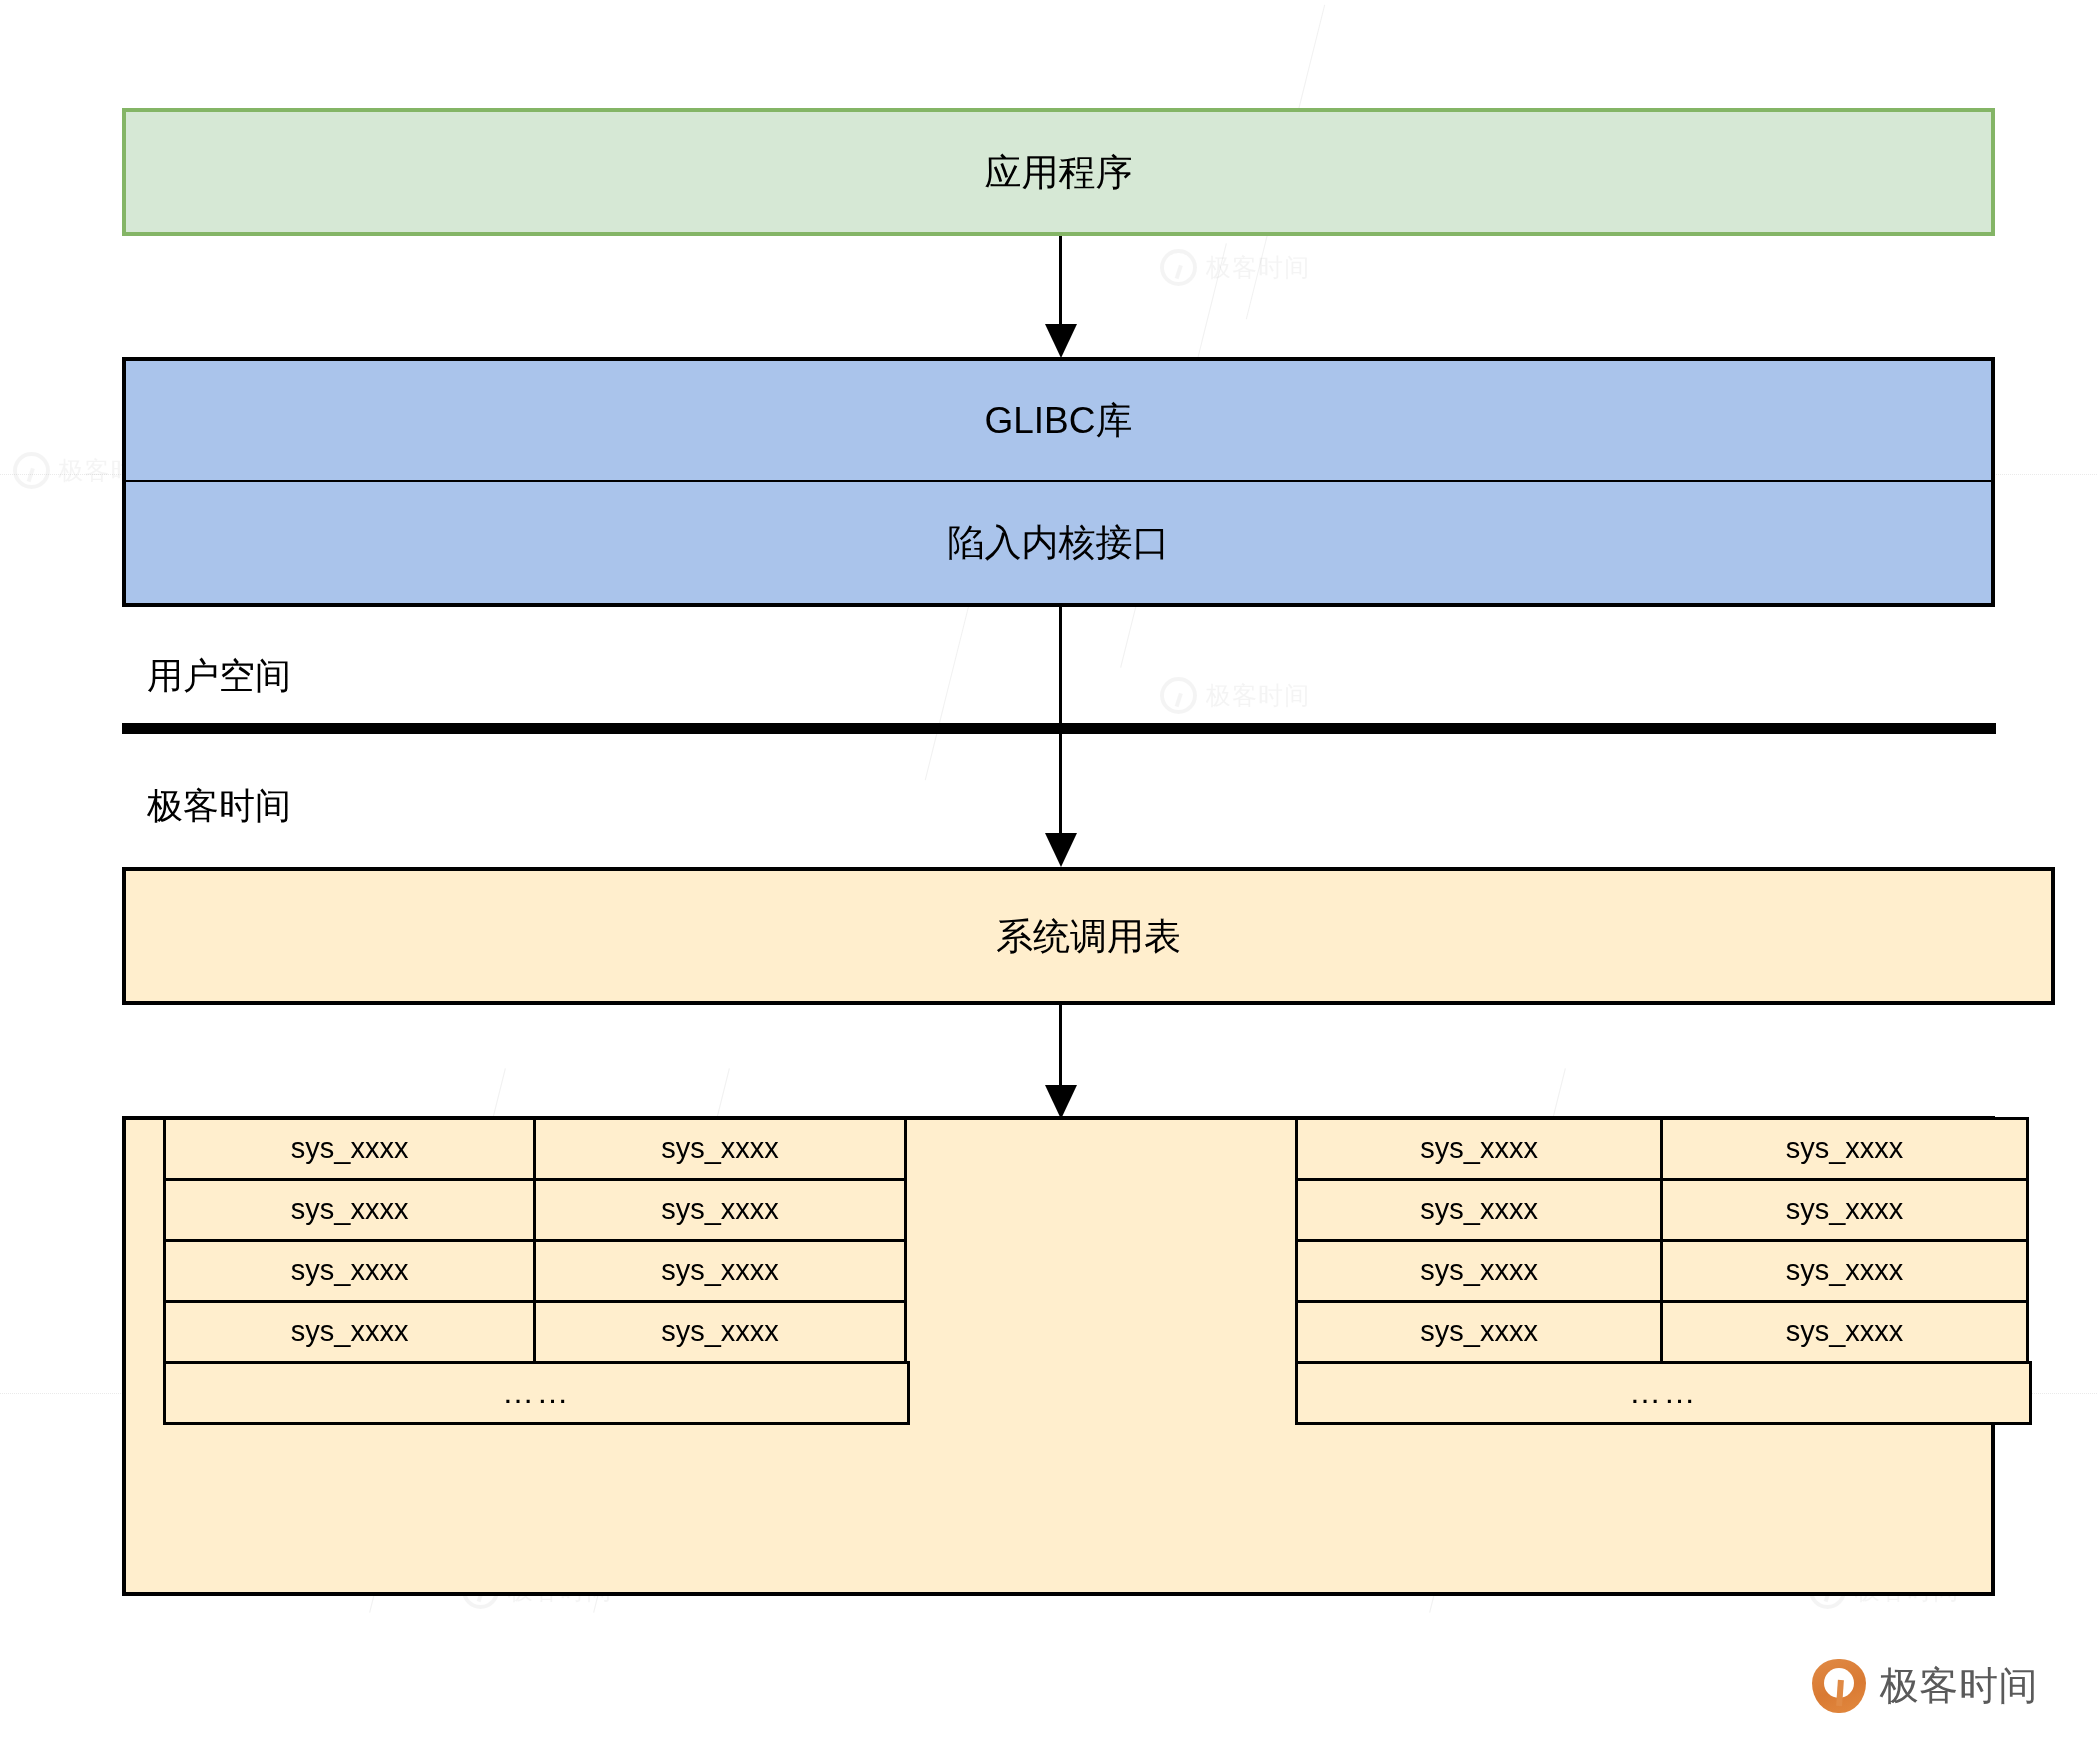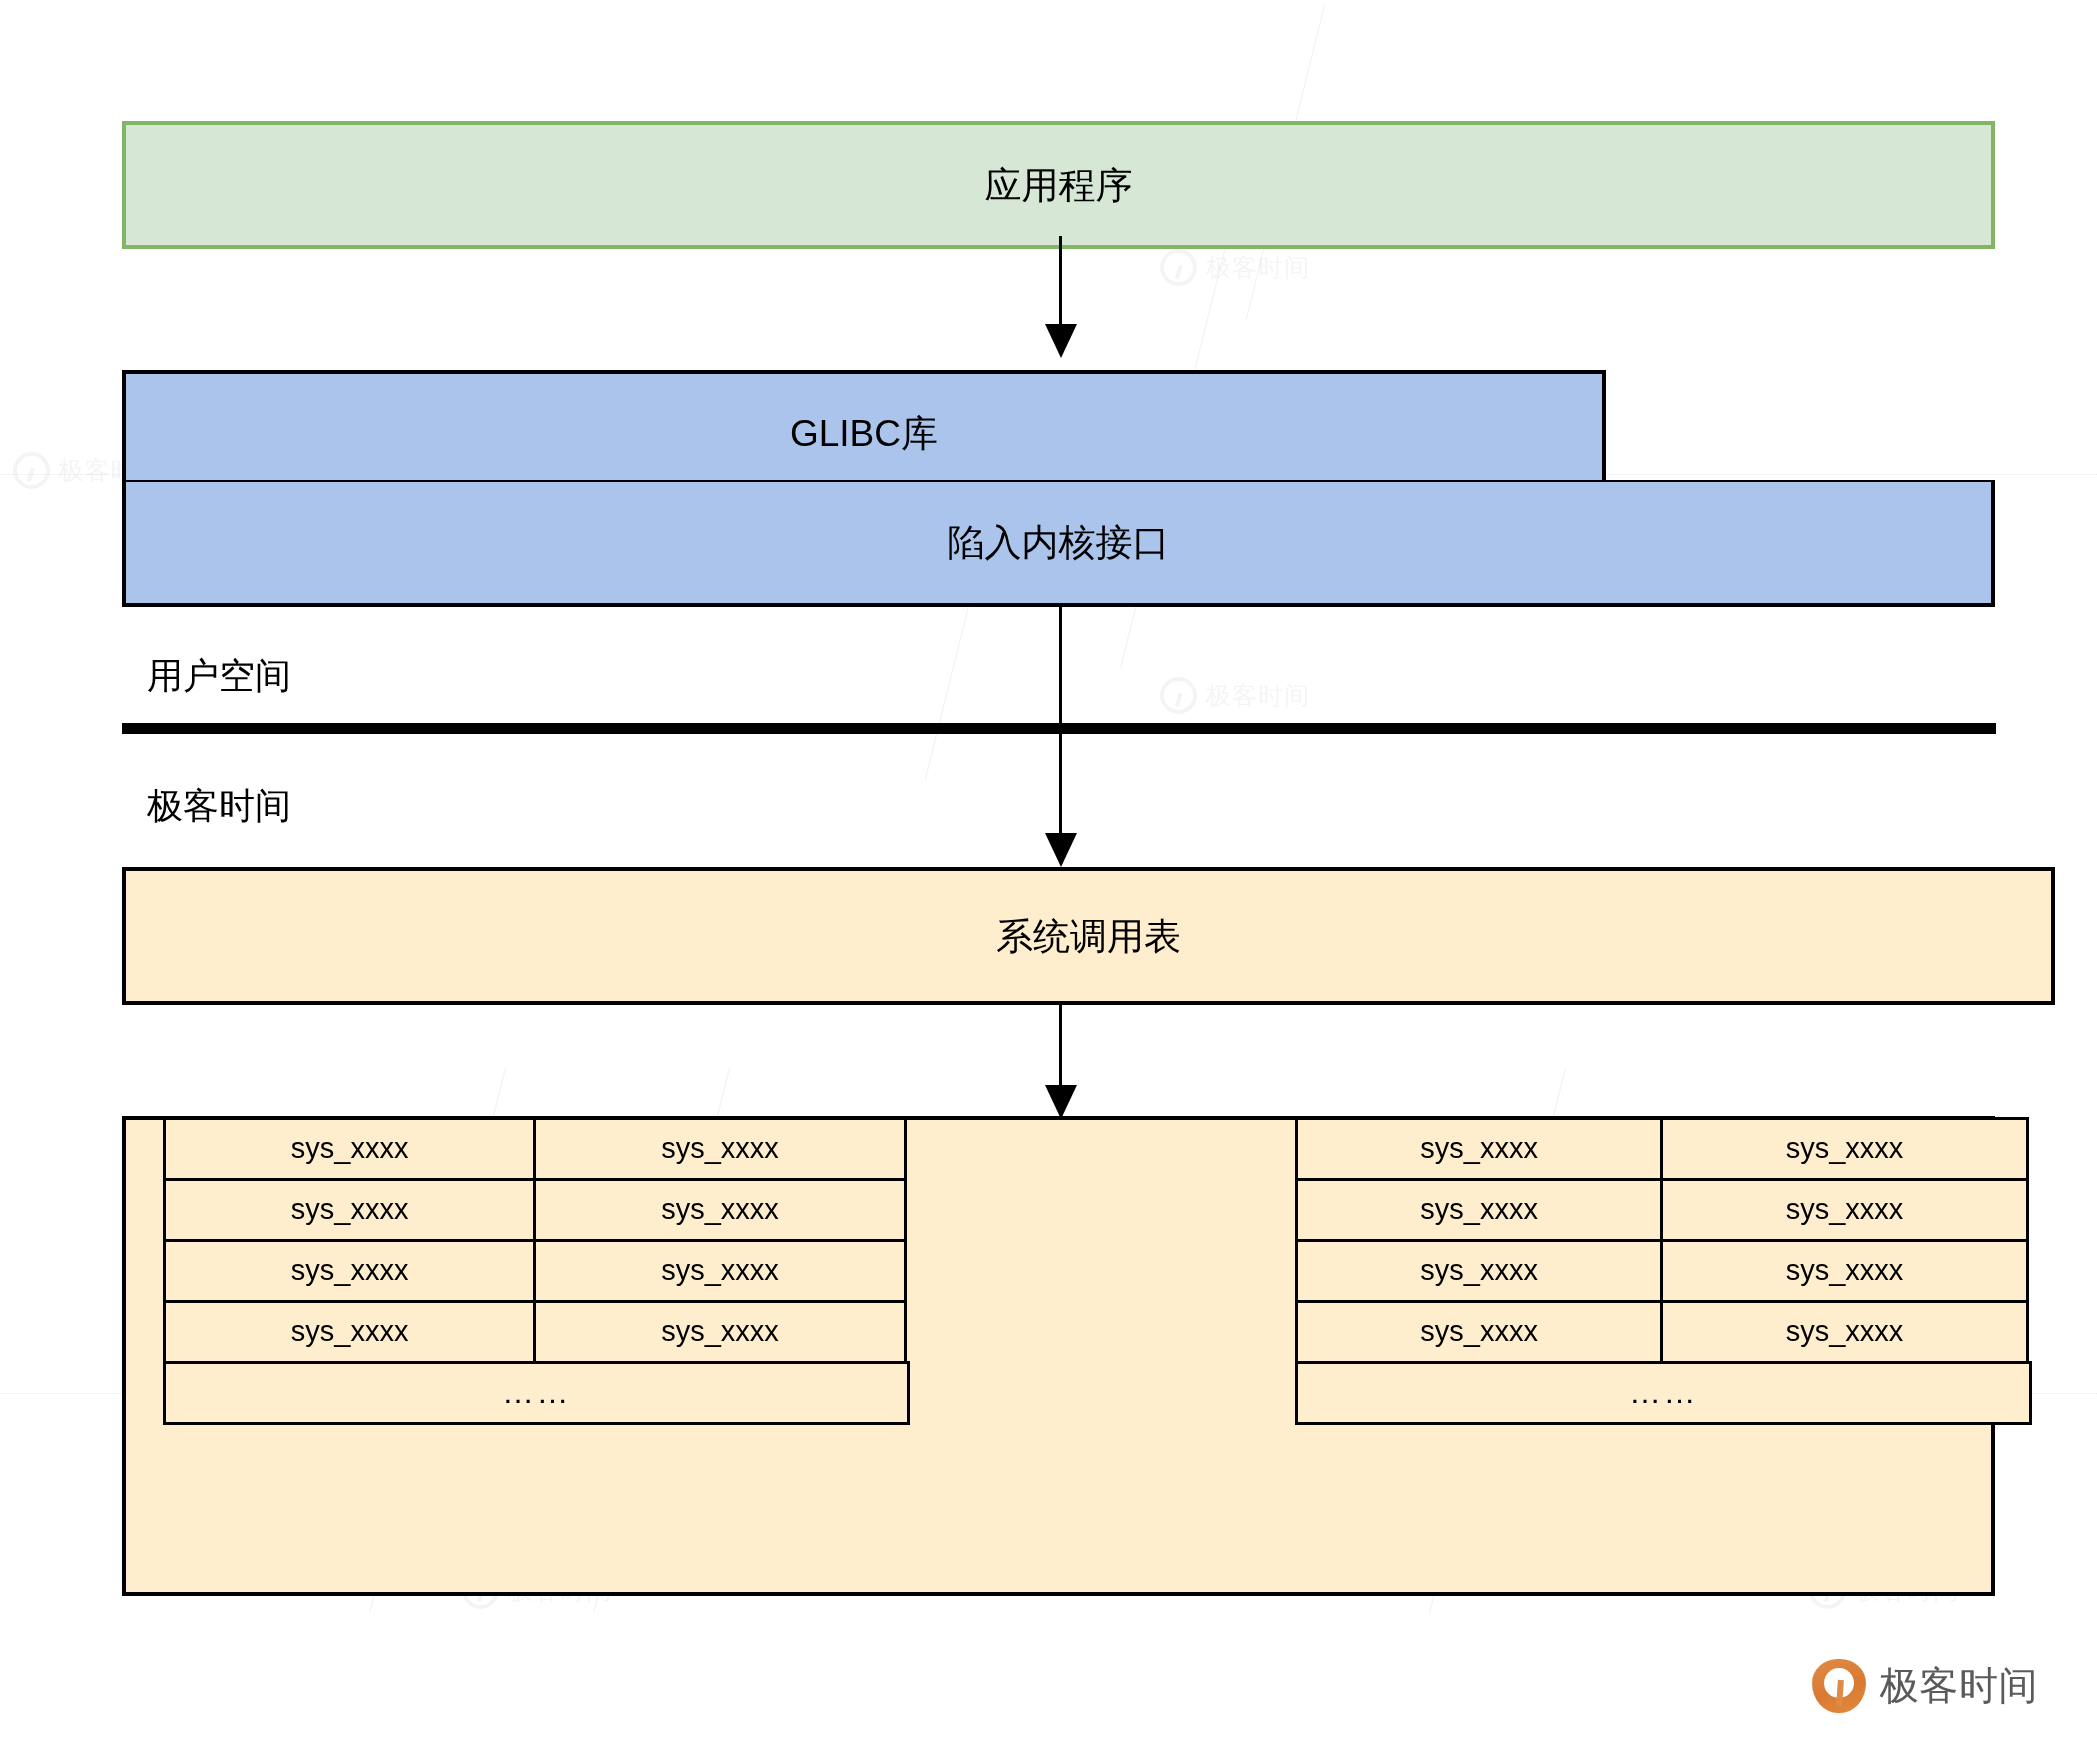--- a/index.html
+++ b/index.html
@@ -16,24 +16,24 @@
   .wm .wm-mark{width:29px;height:29px;border-radius:50%;border:4.4px solid #8d8d8d;position:relative;}
   .wm .wm-mark::after{content:"";position:absolute;left:50%;top:42%;width:4.4px;height:13.7px;background:#8d8d8d;transform:translateX(-50%) rotate(18deg);}
   .wm .wm-txt{font-size:25px;color:#8d8d8d;letter-spacing:1.2px;white-space:nowrap;}
   .wm-line{position:absolute;height:0;border-top:1.9px dotted #d9d9d9;opacity:.55;}
   .wm-diag{position:absolute;width:0;border-left:1.2px solid #ededed;opacity:.8;}
 
   
   .box{position:absolute;box-sizing:border-box;display:flex;align-items:center;justify-content:center;z-index:10;}
   .box-label{font-size:37px;color:#000;line-height:1;white-space:nowrap;}
 
-  .green-box{left:122px;top:121px;width:1873px;height:128px;
+  .green-box{left:122px;top:108px;width:1873px;height:128px;
     background:#d6e8d5;border:4.4px solid #84b566;}
-  .blue-box-a{left:122px;top:357px;width:1484px;height:125px;
-    background:#aac4eb;border:4.4px solid #000;border-bottom-width:2.5px;margin-top:13px;}
+  .blue-box-a{left:122px;top:357px;width:1873px;height:125px;
+    background:#aac4eb;border:4.4px solid #000;border-bottom-width:2.5px;}
   .blue-box-b{left:122px;top:480px;width:1873px;height:127px;
     background:#aac4eb;border:4.4px solid #000;border-top-width:2.5px;text-align:right;}
   .orange-box{left:122px;top:867px;width:1933px;height:138px;
     background:#ffeecd;border:4.4px solid #000;}
 
   
   .kernel-box{left:122px;top:1116px;width:1873px;height:480px;
     background:#ffeecd;border:4.4px solid #000;display:block;}
 
   

